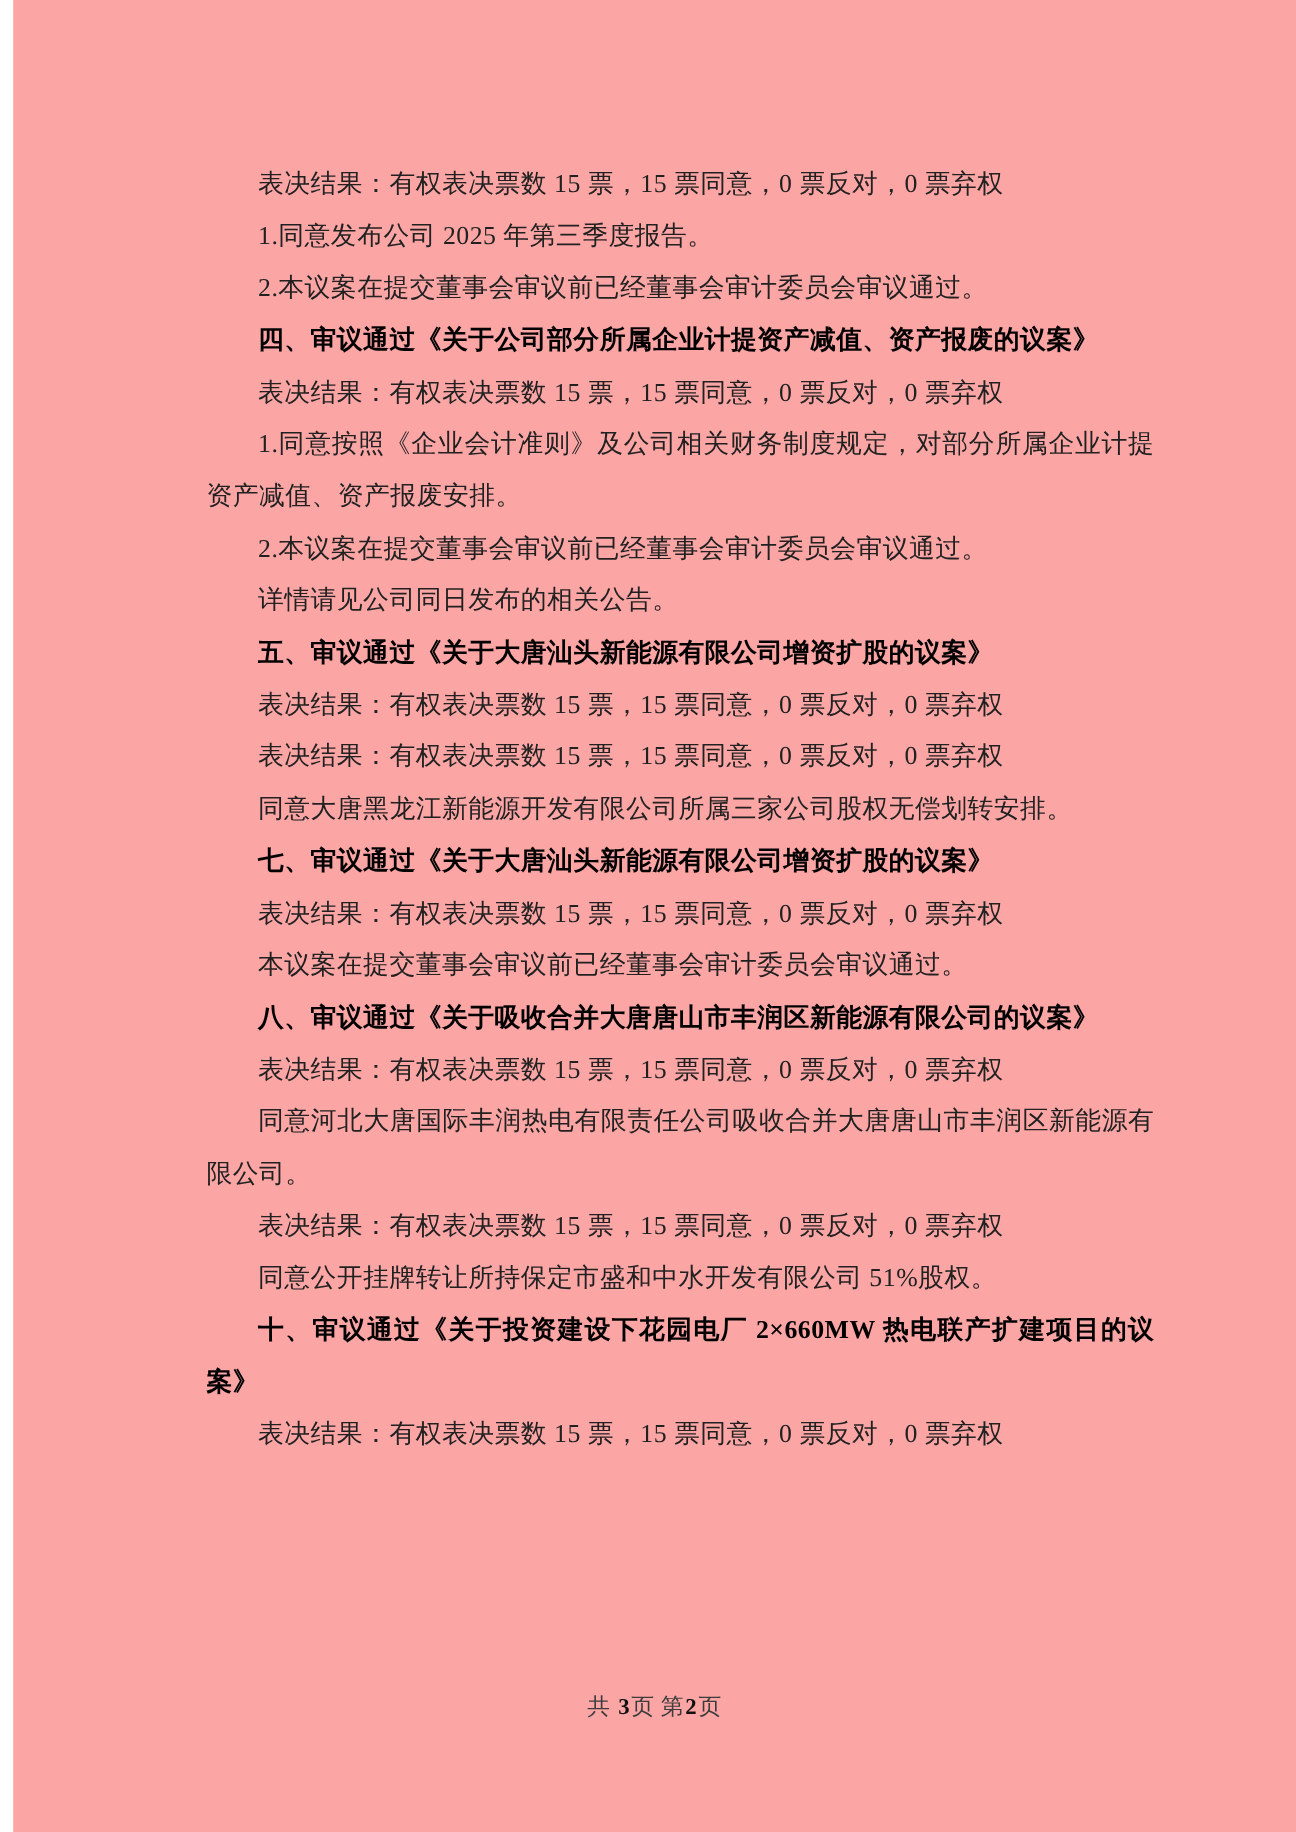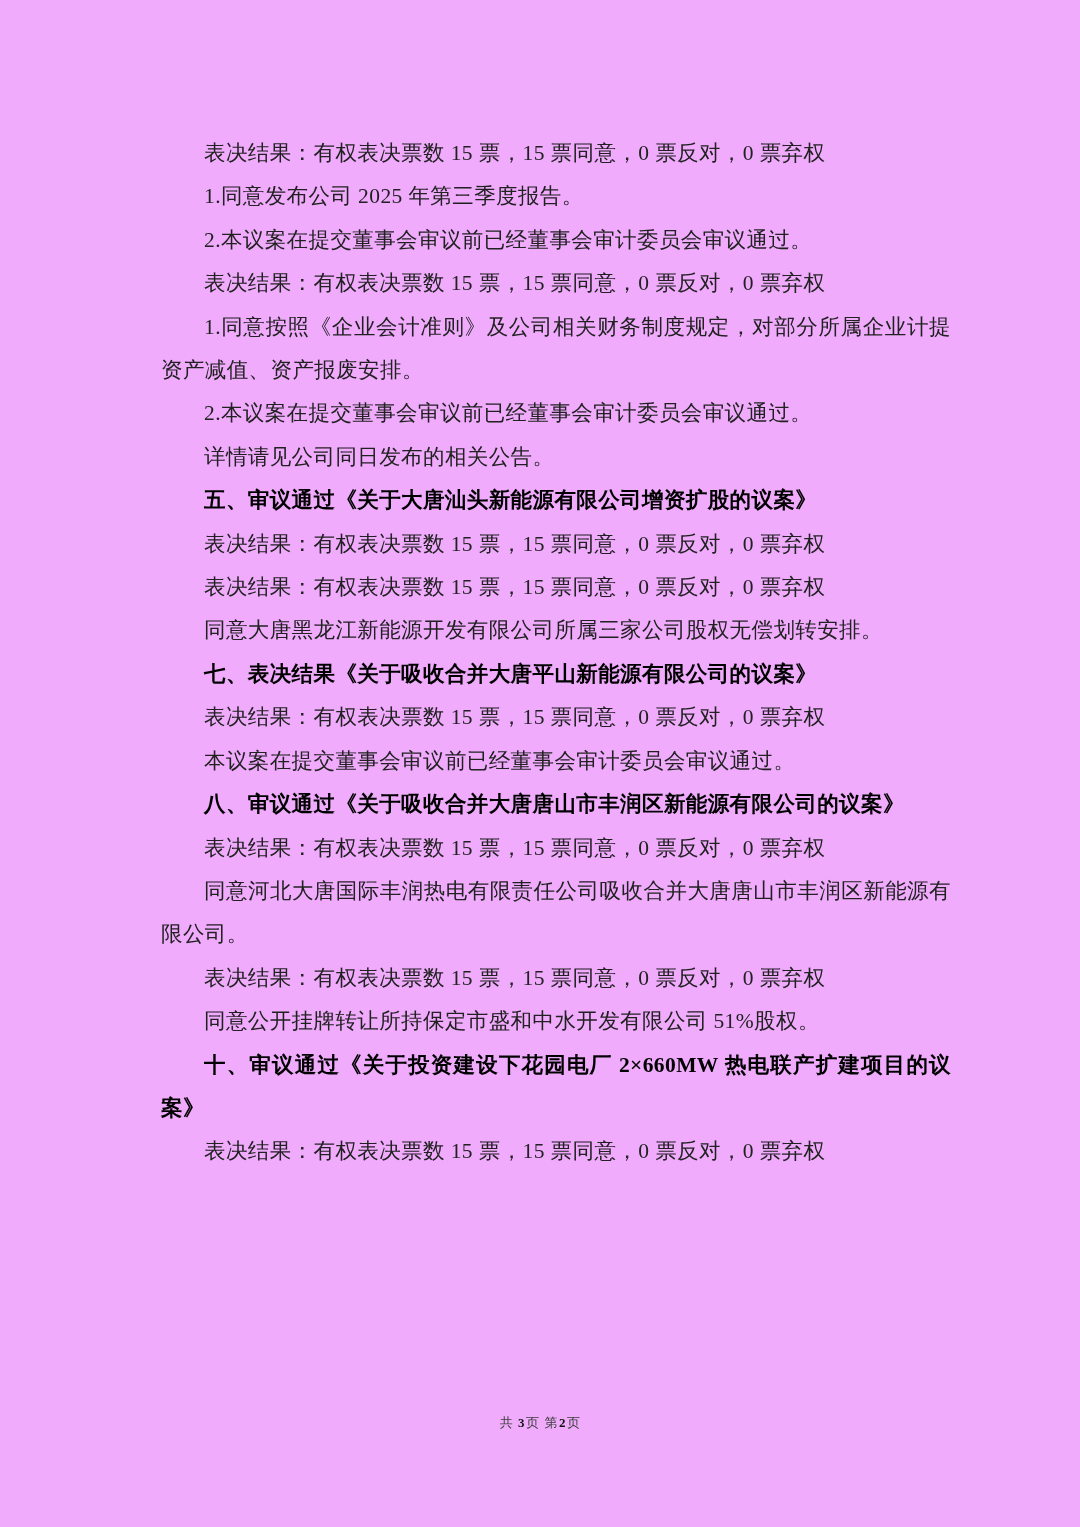--- a/index.html
+++ b/index.html
@@ -10,21 +10,22 @@
   body {
     width: 1080px;
     height: 1527px;
     position: relative;
     overflow: hidden;
     font-family: "Liberation Serif", "DejaVu Serif", serif;
   }
   .page {
     position: absolute;
     inset: 0;
-    background: #f0abfc;
+    background: #fca5a5;
+    margin-left: 11px;
   }
   .doc-body {
     position: absolute;
     left: 161px;
     top: 132px;
     width: 790px;
   }
   .para {
     margin: 0;
     font-size: 21.5px;
@@ -38,21 +39,21 @@
   .para.heading {
     font-weight: bold;
     color: #000000;
   }
   .page-footer {
     position: absolute;
     top: 1408px;
     left: 0;
     width: 100%;
     text-align: center;
-    font-size: 13px;
+    font-size: 19px;
     line-height: 30px;
     color: #3c3c3c;
     letter-spacing: 0.5px;
   }
   .page-footer .num {
     font-weight: bold;
     color: #111111;
     padding: 0 1px;
   }
   .page-footer .current-label {
@@ -60,29 +61,30 @@
   }
 </style>
 </head>
 <body>
 
 <main class="page">
   <div class="doc-body" id="doc-body">
       <p class="para">表决结果：有权表决票数 15 票，15 票同意，0 票反对，0 票弃权</p>
       <p class="para">1.同意发布公司 2025 年第三季度报告。</p>
       <p class="para">2.本议案在提交董事会审议前已经董事会审计委员会审议通过。</p>
+      <p class="para heading">四、审议通过《关于公司部分所属企业计提资产减值、资产报废的议案》</p>
       <p class="para">表决结果：有权表决票数 15 票，15 票同意，0 票反对，0 票弃权</p>
       <p class="para">1.同意按照《企业会计准则》及公司相关财务制度规定，对部分所属企业计提资产减值、资产报废安排。</p>
       <p class="para">2.本议案在提交董事会审议前已经董事会审计委员会审议通过。</p>
       <p class="para">详情请见公司同日发布的相关公告。</p>
       <p class="para heading">五、审议通过《关于大唐汕头新能源有限公司增资扩股的议案》</p>
       <p class="para">表决结果：有权表决票数 15 票，15 票同意，0 票反对，0 票弃权</p>
       <p class="para">表决结果：有权表决票数 15 票，15 票同意，0 票反对，0 票弃权</p>
       <p class="para">同意大唐黑龙江新能源开发有限公司所属三家公司股权无偿划转安排。</p>
-      <p class="para heading">七、表决结果《关于吸收合并大唐平山新能源有限公司的议案》</p>
+      <p class="para heading">七、审议通过《关于大唐汕头新能源有限公司增资扩股的议案》</p>
       <p class="para">表决结果：有权表决票数 15 票，15 票同意，0 票反对，0 票弃权</p>
       <p class="para">本议案在提交董事会审议前已经董事会审计委员会审议通过。</p>
       <p class="para heading">八、审议通过《关于吸收合并大唐唐山市丰润区新能源有限公司的议案》</p>
       <p class="para">表决结果：有权表决票数 15 票，15 票同意，0 票反对，0 票弃权</p>
       <p class="para">同意河北大唐国际丰润热电有限责任公司吸收合并大唐唐山市丰润区新能源有限公司。</p>
       <p class="para">表决结果：有权表决票数 15 票，15 票同意，0 票反对，0 票弃权</p>
       <p class="para">同意公开挂牌转让所持保定市盛和中水开发有限公司 51%股权。</p>
       <p class="para heading">十、审议通过《关于投资建设下花园电厂 2×660MW 热电联产扩建项目的议案》</p>
       <p class="para">表决结果：有权表决票数 15 票，15 票同意，0 票反对，0 票弃权</p>
     </div>

